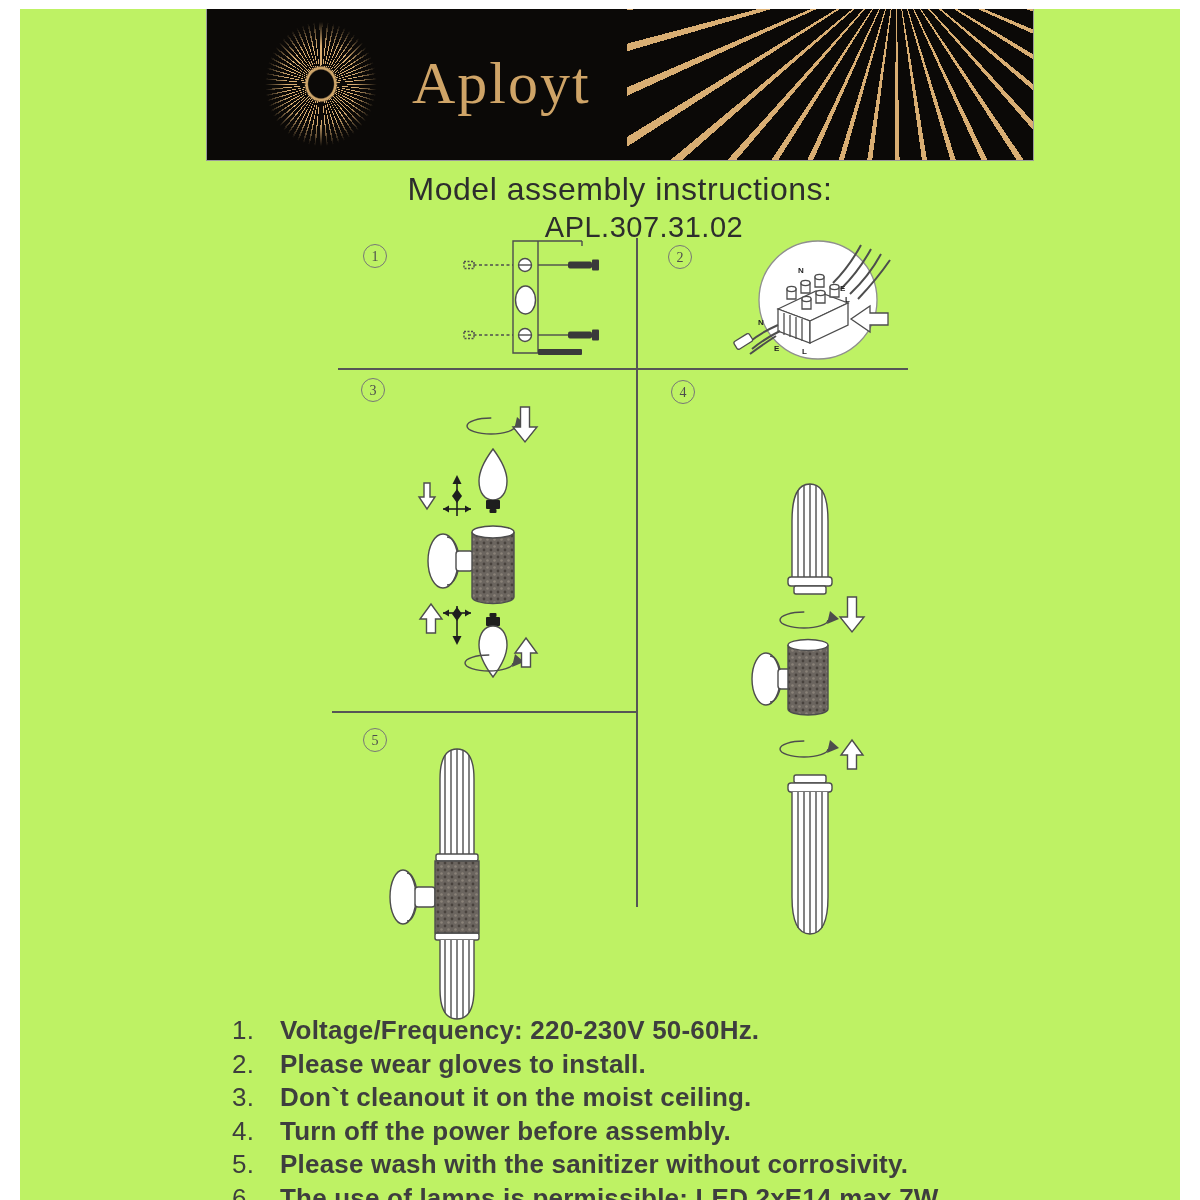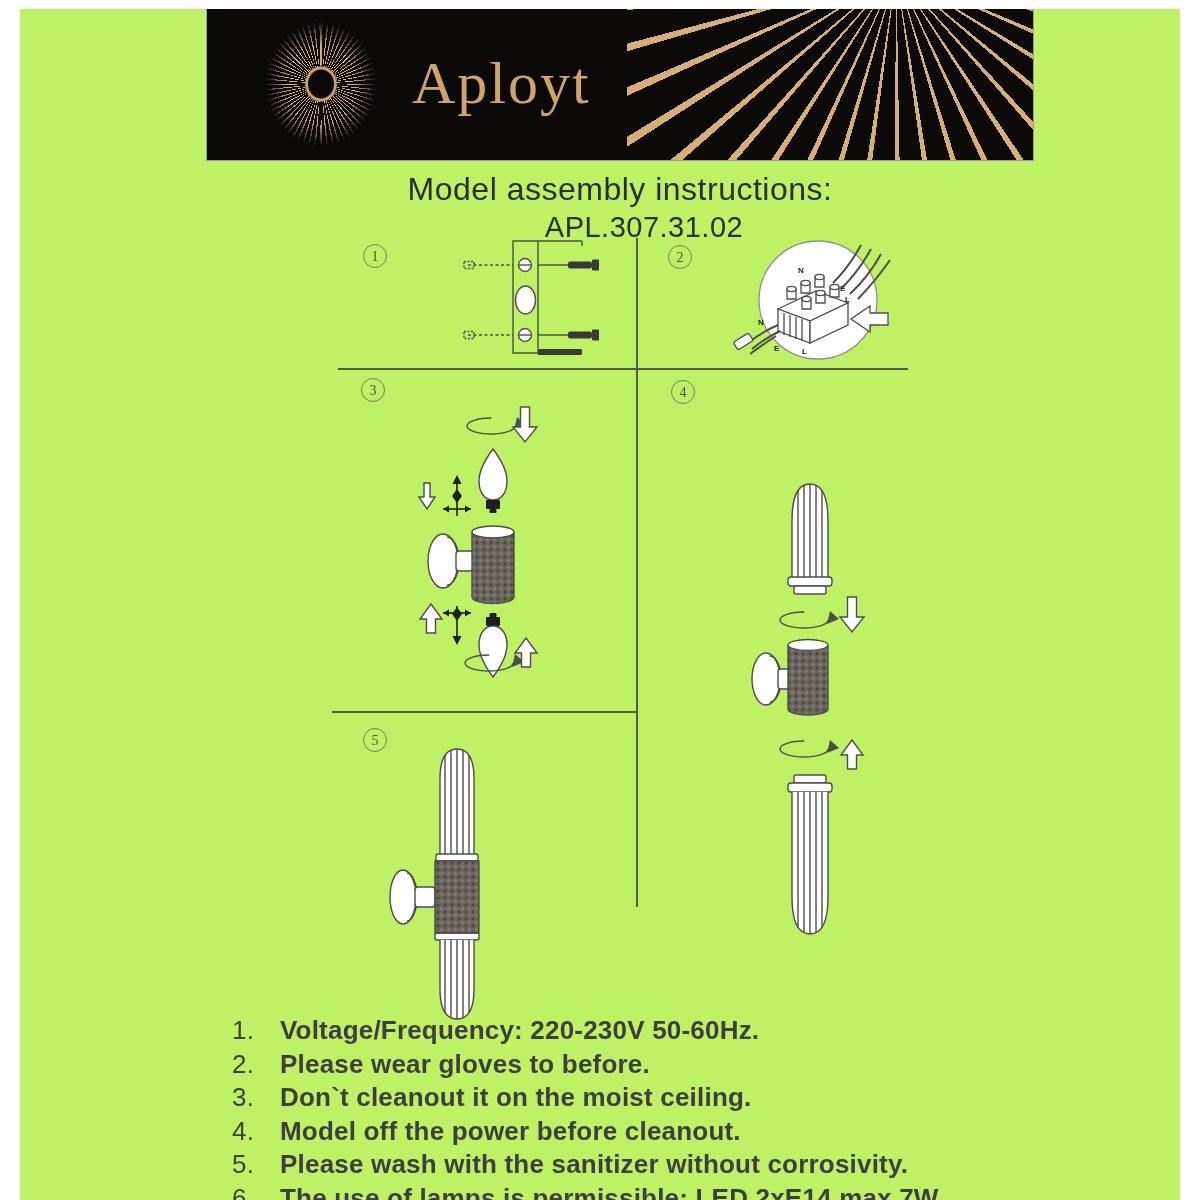--- a/index.html
+++ b/index.html
@@ -292,29 +292,29 @@
     </svg>
   </div>
 
   <div class="notes">
     <div class="note">
       <span class="num">1.</span>
       <span class="txt">Voltage/Frequency: 220-230V 50-60Hz.</span>
     </div>
     <div class="note">
       <span class="num">2.</span>
-      <span class="txt">Please wear gloves to before.</span>
+      <span class="txt">Please wear gloves to install.</span>
     </div>
     <div class="note">
       <span class="num">3.</span>
       <span class="txt">Don`t cleanout it on the moist ceiling.</span>
     </div>
     <div class="note">
       <span class="num">4.</span>
-      <span class="txt">Model off the power before cleanout.</span>
+      <span class="txt">Turn off the power before assembly.</span>
     </div>
     <div class="note">
       <span class="num">5.</span>
       <span class="txt">Please wash with the sanitizer without corrosivity.</span>
     </div>
     <div class="note">
       <span class="num">6.</span>
       <span class="txt">The use of lamps is permissible: LED 2xE14 max 7W.</span>
     </div>
   </div>

